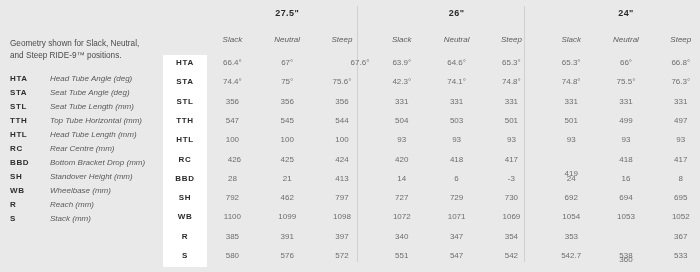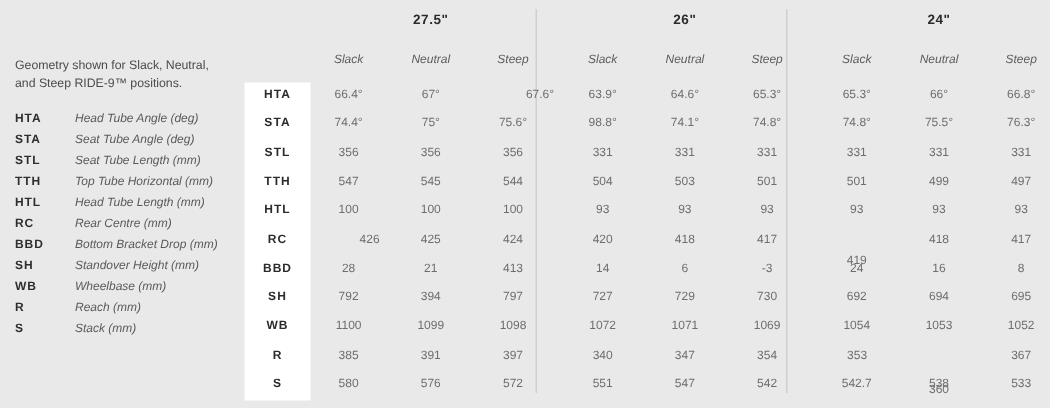--- a/index.html
+++ b/index.html
@@ -231,21 +231,21 @@
         <div class="cell" style="left: 151.6px; width: 54.8px; top: 58px; text-align: right;">67.6°</div>
         <div class="cell" style="left: 211.4px; width: 54.8px; top: 58px;">63.9°</div>
         <div class="cell" style="left: 266.2px; width: 54.8px; top: 58px;">64.6°</div>
         <div class="cell" style="left: 321px; width: 54.8px; top: 58px;">65.3°</div>
         <div class="cell" style="left: 380.8px; width: 54.8px; top: 58px;">65.3°</div>
         <div class="cell" style="left: 435.6px; width: 54.8px; top: 58px;">66°</div>
         <div class="cell" style="left: 490.4px; width: 54.8px; top: 58px;">66.8°</div>
         <div class="cell" style="left: 42px; width: 54.8px; top: 77.3px;">74.4°</div>
         <div class="cell" style="left: 96.8px; width: 54.8px; top: 77.3px;">75°</div>
         <div class="cell" style="left: 151.6px; width: 54.8px; top: 77.3px;">75.6°</div>
-        <div class="cell" style="left: 211.4px; width: 54.8px; top: 77.3px;">98.8°</div>
+        <div class="cell" style="left: 211.4px; width: 54.8px; top: 77.3px;">42.3°</div>
         <div class="cell" style="left: 266.2px; width: 54.8px; top: 77.3px;">74.1°</div>
         <div class="cell" style="left: 321px; width: 54.8px; top: 77.3px;">74.8°</div>
         <div class="cell" style="left: 380.8px; width: 54.8px; top: 77.3px;">74.8°</div>
         <div class="cell" style="left: 435.6px; width: 54.8px; top: 77.3px;">75.5°</div>
         <div class="cell" style="left: 490.4px; width: 54.8px; top: 77.3px;">76.3°</div>
         <div class="cell" style="left: 42px; width: 54.8px; top: 96.6px;">356</div>
         <div class="cell" style="left: 96.8px; width: 54.8px; top: 96.6px;">356</div>
         <div class="cell" style="left: 151.6px; width: 54.8px; top: 96.6px;">356</div>
         <div class="cell" style="left: 211.4px; width: 54.8px; top: 96.6px;">331</div>
         <div class="cell" style="left: 266.2px; width: 54.8px; top: 96.6px;">331</div>
@@ -264,40 +264,40 @@
         <div class="cell" style="left: 490.4px; width: 54.8px; top: 115.9px;">497</div>
         <div class="cell" style="left: 42px; width: 54.8px; top: 135.2px;">100</div>
         <div class="cell" style="left: 96.8px; width: 54.8px; top: 135.2px;">100</div>
         <div class="cell" style="left: 151.6px; width: 54.8px; top: 135.2px;">100</div>
         <div class="cell" style="left: 211.4px; width: 54.8px; top: 135.2px;">93</div>
         <div class="cell" style="left: 266.2px; width: 54.8px; top: 135.2px;">93</div>
         <div class="cell" style="left: 321px; width: 54.8px; top: 135.2px;">93</div>
         <div class="cell" style="left: 380.8px; width: 54.8px; top: 135.2px;">93</div>
         <div class="cell" style="left: 435.6px; width: 54.8px; top: 135.2px;">93</div>
         <div class="cell" style="left: 490.4px; width: 54.8px; top: 135.2px;">93</div>
-        <div class="cell" style="left: 56px; width: 54.8px; top: 154.5px;">426</div>
+        <div class="cell" style="left: 44px; width: 54.8px; top: 154.5px;">426</div>
         <div class="cell" style="left: 96.8px; width: 54.8px; top: 154.5px;">425</div>
         <div class="cell" style="left: 151.6px; width: 54.8px; top: 154.5px;">424</div>
         <div class="cell" style="left: 211.4px; width: 54.8px; top: 154.5px;">420</div>
         <div class="cell" style="left: 266.2px; width: 54.8px; top: 154.5px;">418</div>
         <div class="cell" style="left: 321px; width: 54.8px; top: 154.5px;">417</div>
         <div class="cell" style="left: 380.8px; width: 54.8px; top: 169px;">419</div>
         <div class="cell" style="left: 435.6px; width: 54.8px; top: 154.5px;">418</div>
         <div class="cell" style="left: 490.4px; width: 54.8px; top: 154.5px;">417</div>
         <div class="cell" style="left: 42px; width: 54.8px; top: 173.8px;">28</div>
         <div class="cell" style="left: 96.8px; width: 54.8px; top: 173.8px;">21</div>
         <div class="cell" style="left: 151.6px; width: 54.8px; top: 173.8px;">413</div>
         <div class="cell" style="left: 211.4px; width: 54.8px; top: 173.8px;">14</div>
         <div class="cell" style="left: 266.2px; width: 54.8px; top: 173.8px;">6</div>
         <div class="cell" style="left: 321px; width: 54.8px; top: 173.8px;">-3</div>
         <div class="cell" style="left: 380.8px; width: 54.8px; top: 173.8px;">24</div>
         <div class="cell" style="left: 435.6px; width: 54.8px; top: 173.8px;">16</div>
         <div class="cell" style="left: 490.4px; width: 54.8px; top: 173.8px;">8</div>
         <div class="cell" style="left: 42px; width: 54.8px; top: 193.1px;">792</div>
-        <div class="cell" style="left: 96.8px; width: 54.8px; top: 193.1px;">394</div>
+        <div class="cell" style="left: 96.8px; width: 54.8px; top: 193.1px;">462</div>
         <div class="cell" style="left: 151.6px; width: 54.8px; top: 193.1px;">797</div>
         <div class="cell" style="left: 211.4px; width: 54.8px; top: 193.1px;">727</div>
         <div class="cell" style="left: 266.2px; width: 54.8px; top: 193.1px;">729</div>
         <div class="cell" style="left: 321px; width: 54.8px; top: 193.1px;">730</div>
         <div class="cell" style="left: 380.8px; width: 54.8px; top: 193.1px;">692</div>
         <div class="cell" style="left: 435.6px; width: 54.8px; top: 193.1px;">694</div>
         <div class="cell" style="left: 490.4px; width: 54.8px; top: 193.1px;">695</div>
         <div class="cell" style="left: 42px; width: 54.8px; top: 212.4px;">1100</div>
         <div class="cell" style="left: 96.8px; width: 54.8px; top: 212.4px;">1099</div>
         <div class="cell" style="left: 151.6px; width: 54.8px; top: 212.4px; text-align: center;">1098</div>

